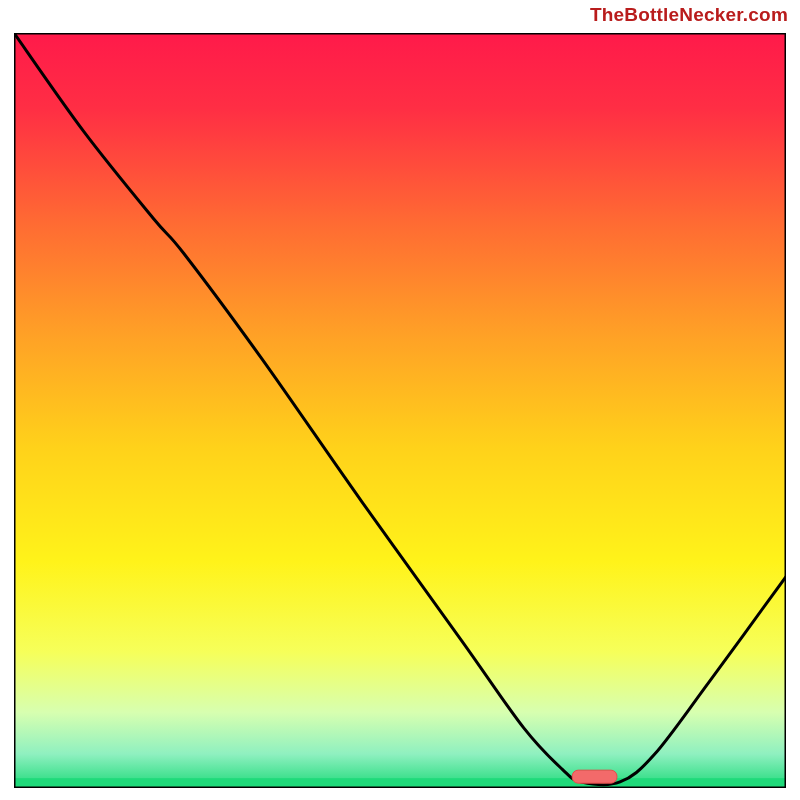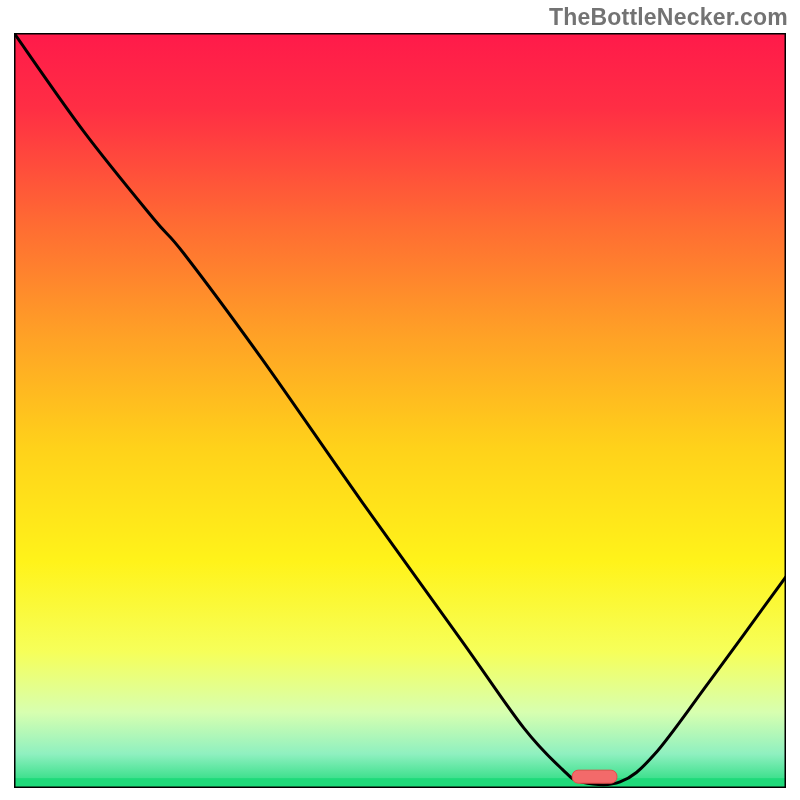--- a/index.html
+++ b/index.html
@@ -12,23 +12,23 @@
   }
   .container {
     position: relative;
     width: 800px;
     height: 800px;
   }
   .watermark {
     position: absolute;
     top: 4px;
     right: 12px;
-    font-size: 23px;
+    font-size: 19px;
     font-weight: bold;
-    color: #737373;
+    color: #b91c1c;
     letter-spacing: 0.2px;
   }
   .plot {
     position: absolute;
     left: 14px;
     top: 33px;
     width: 772px;
     height: 755px;
   }
   svg {

